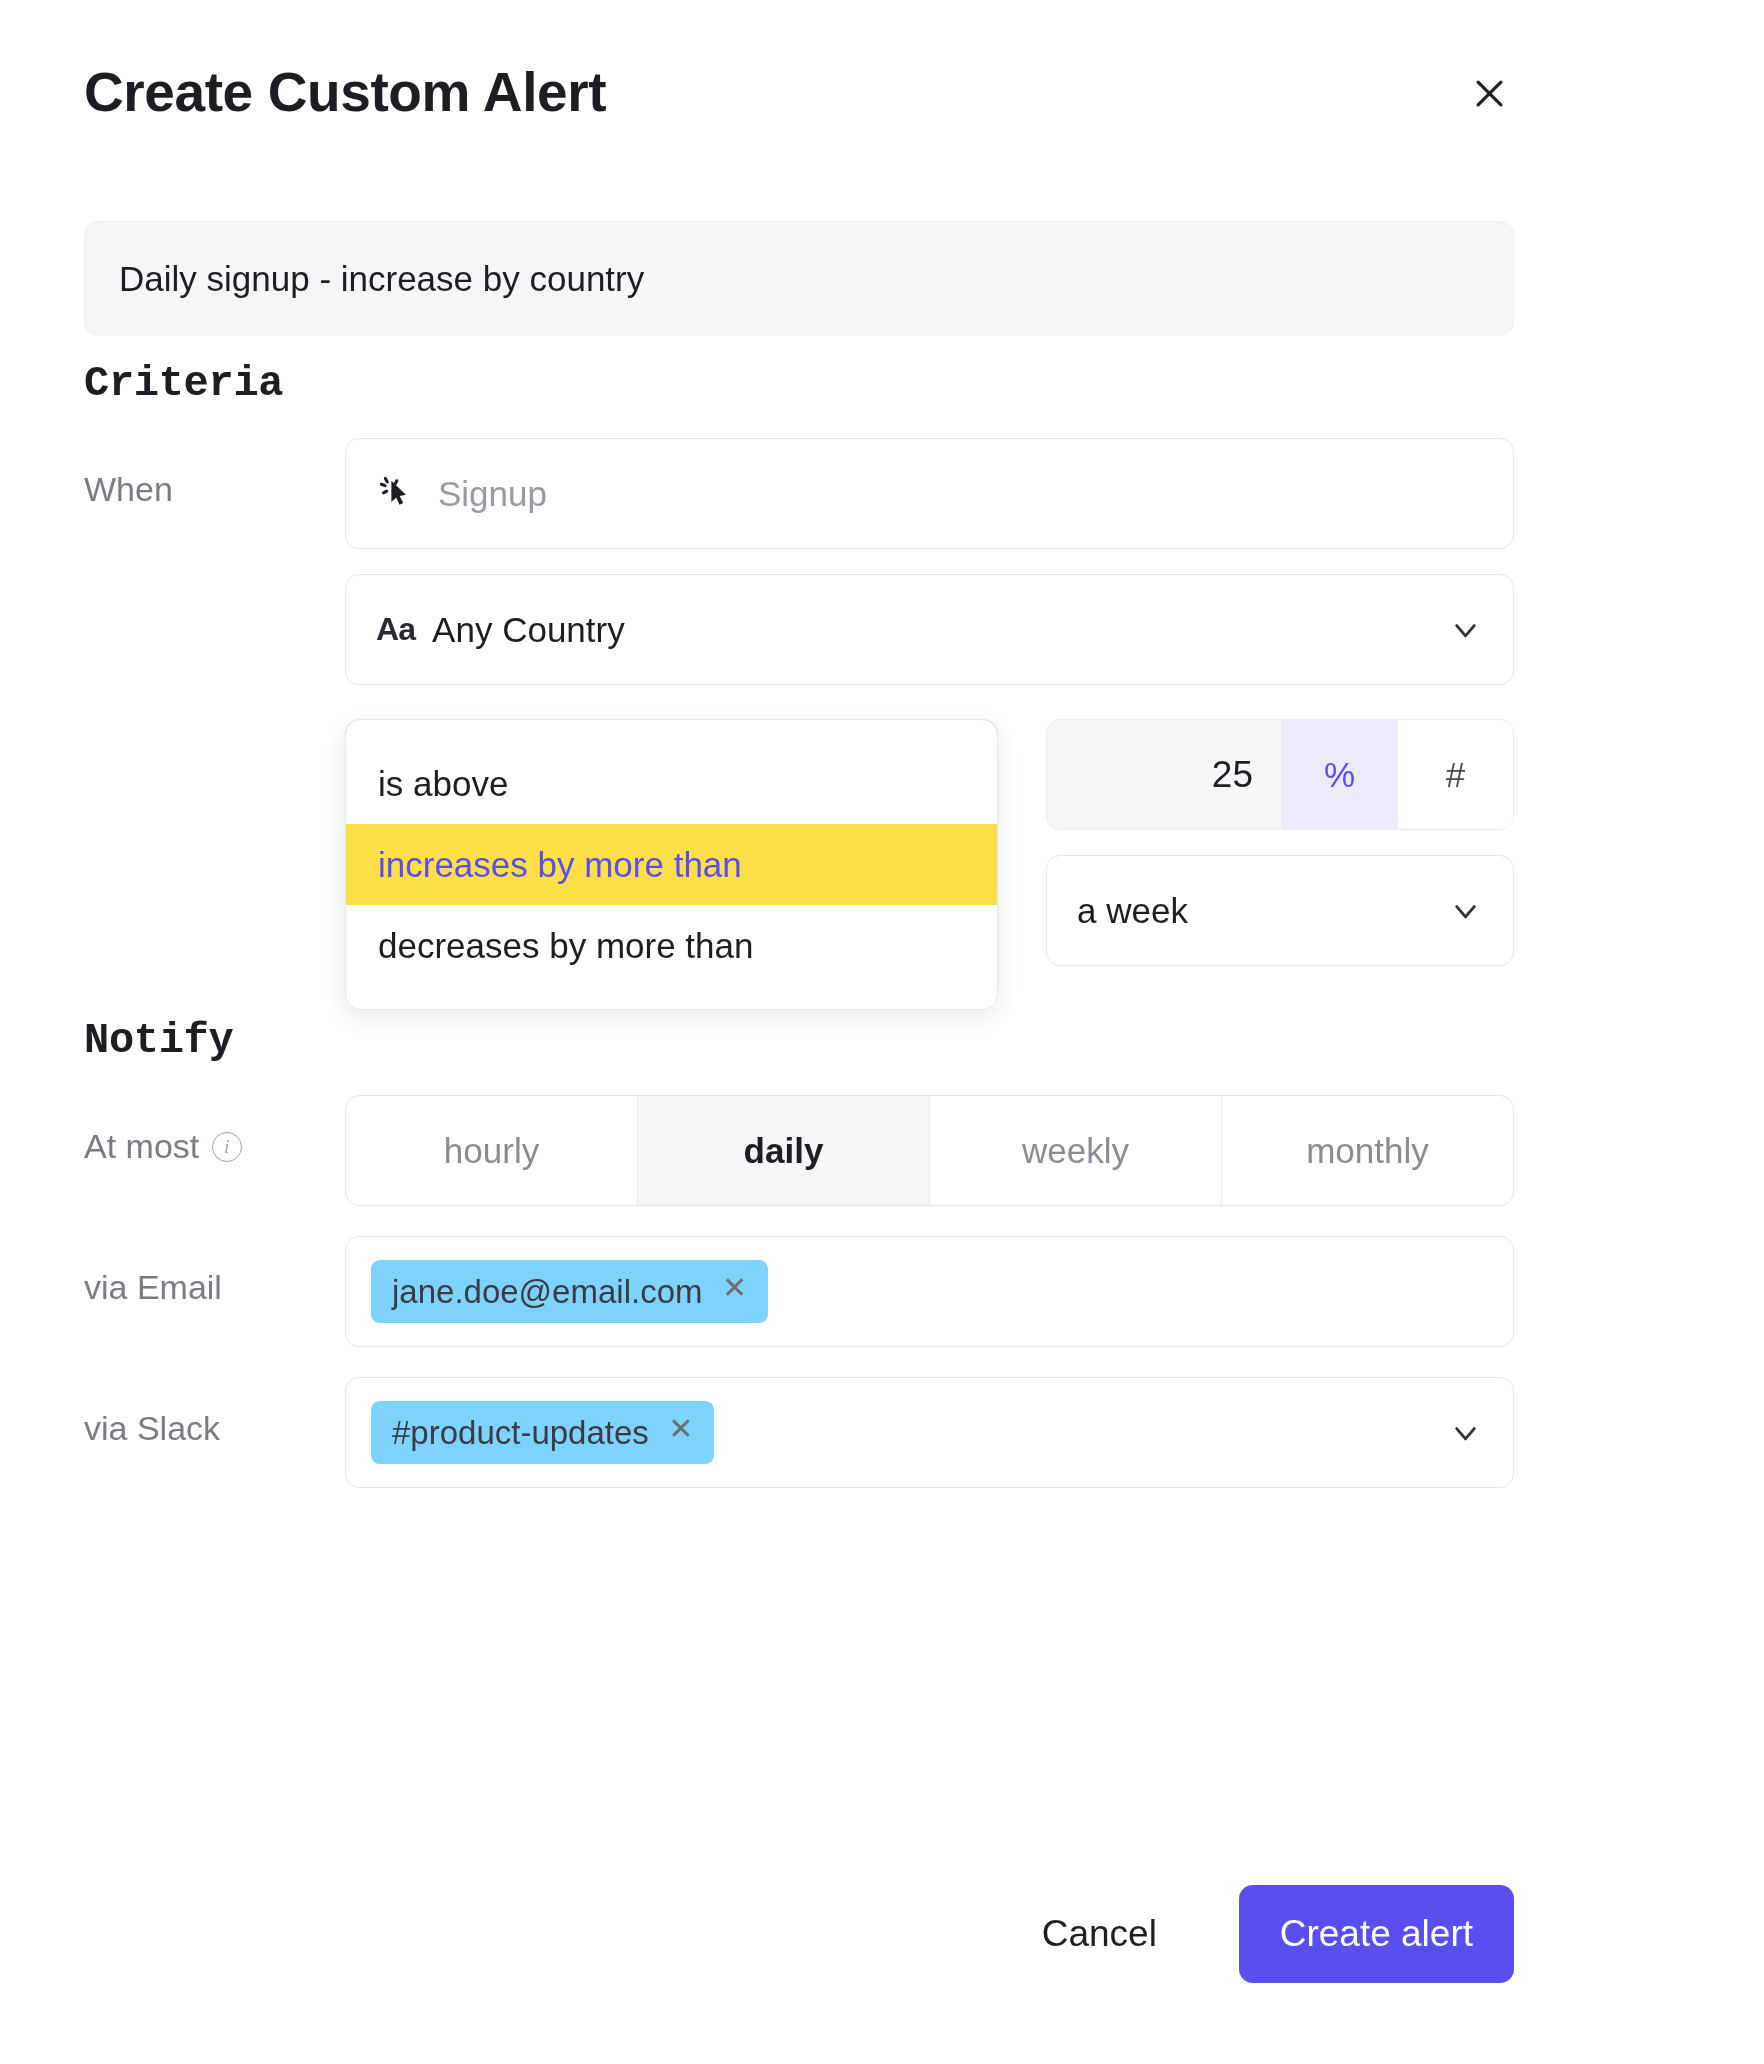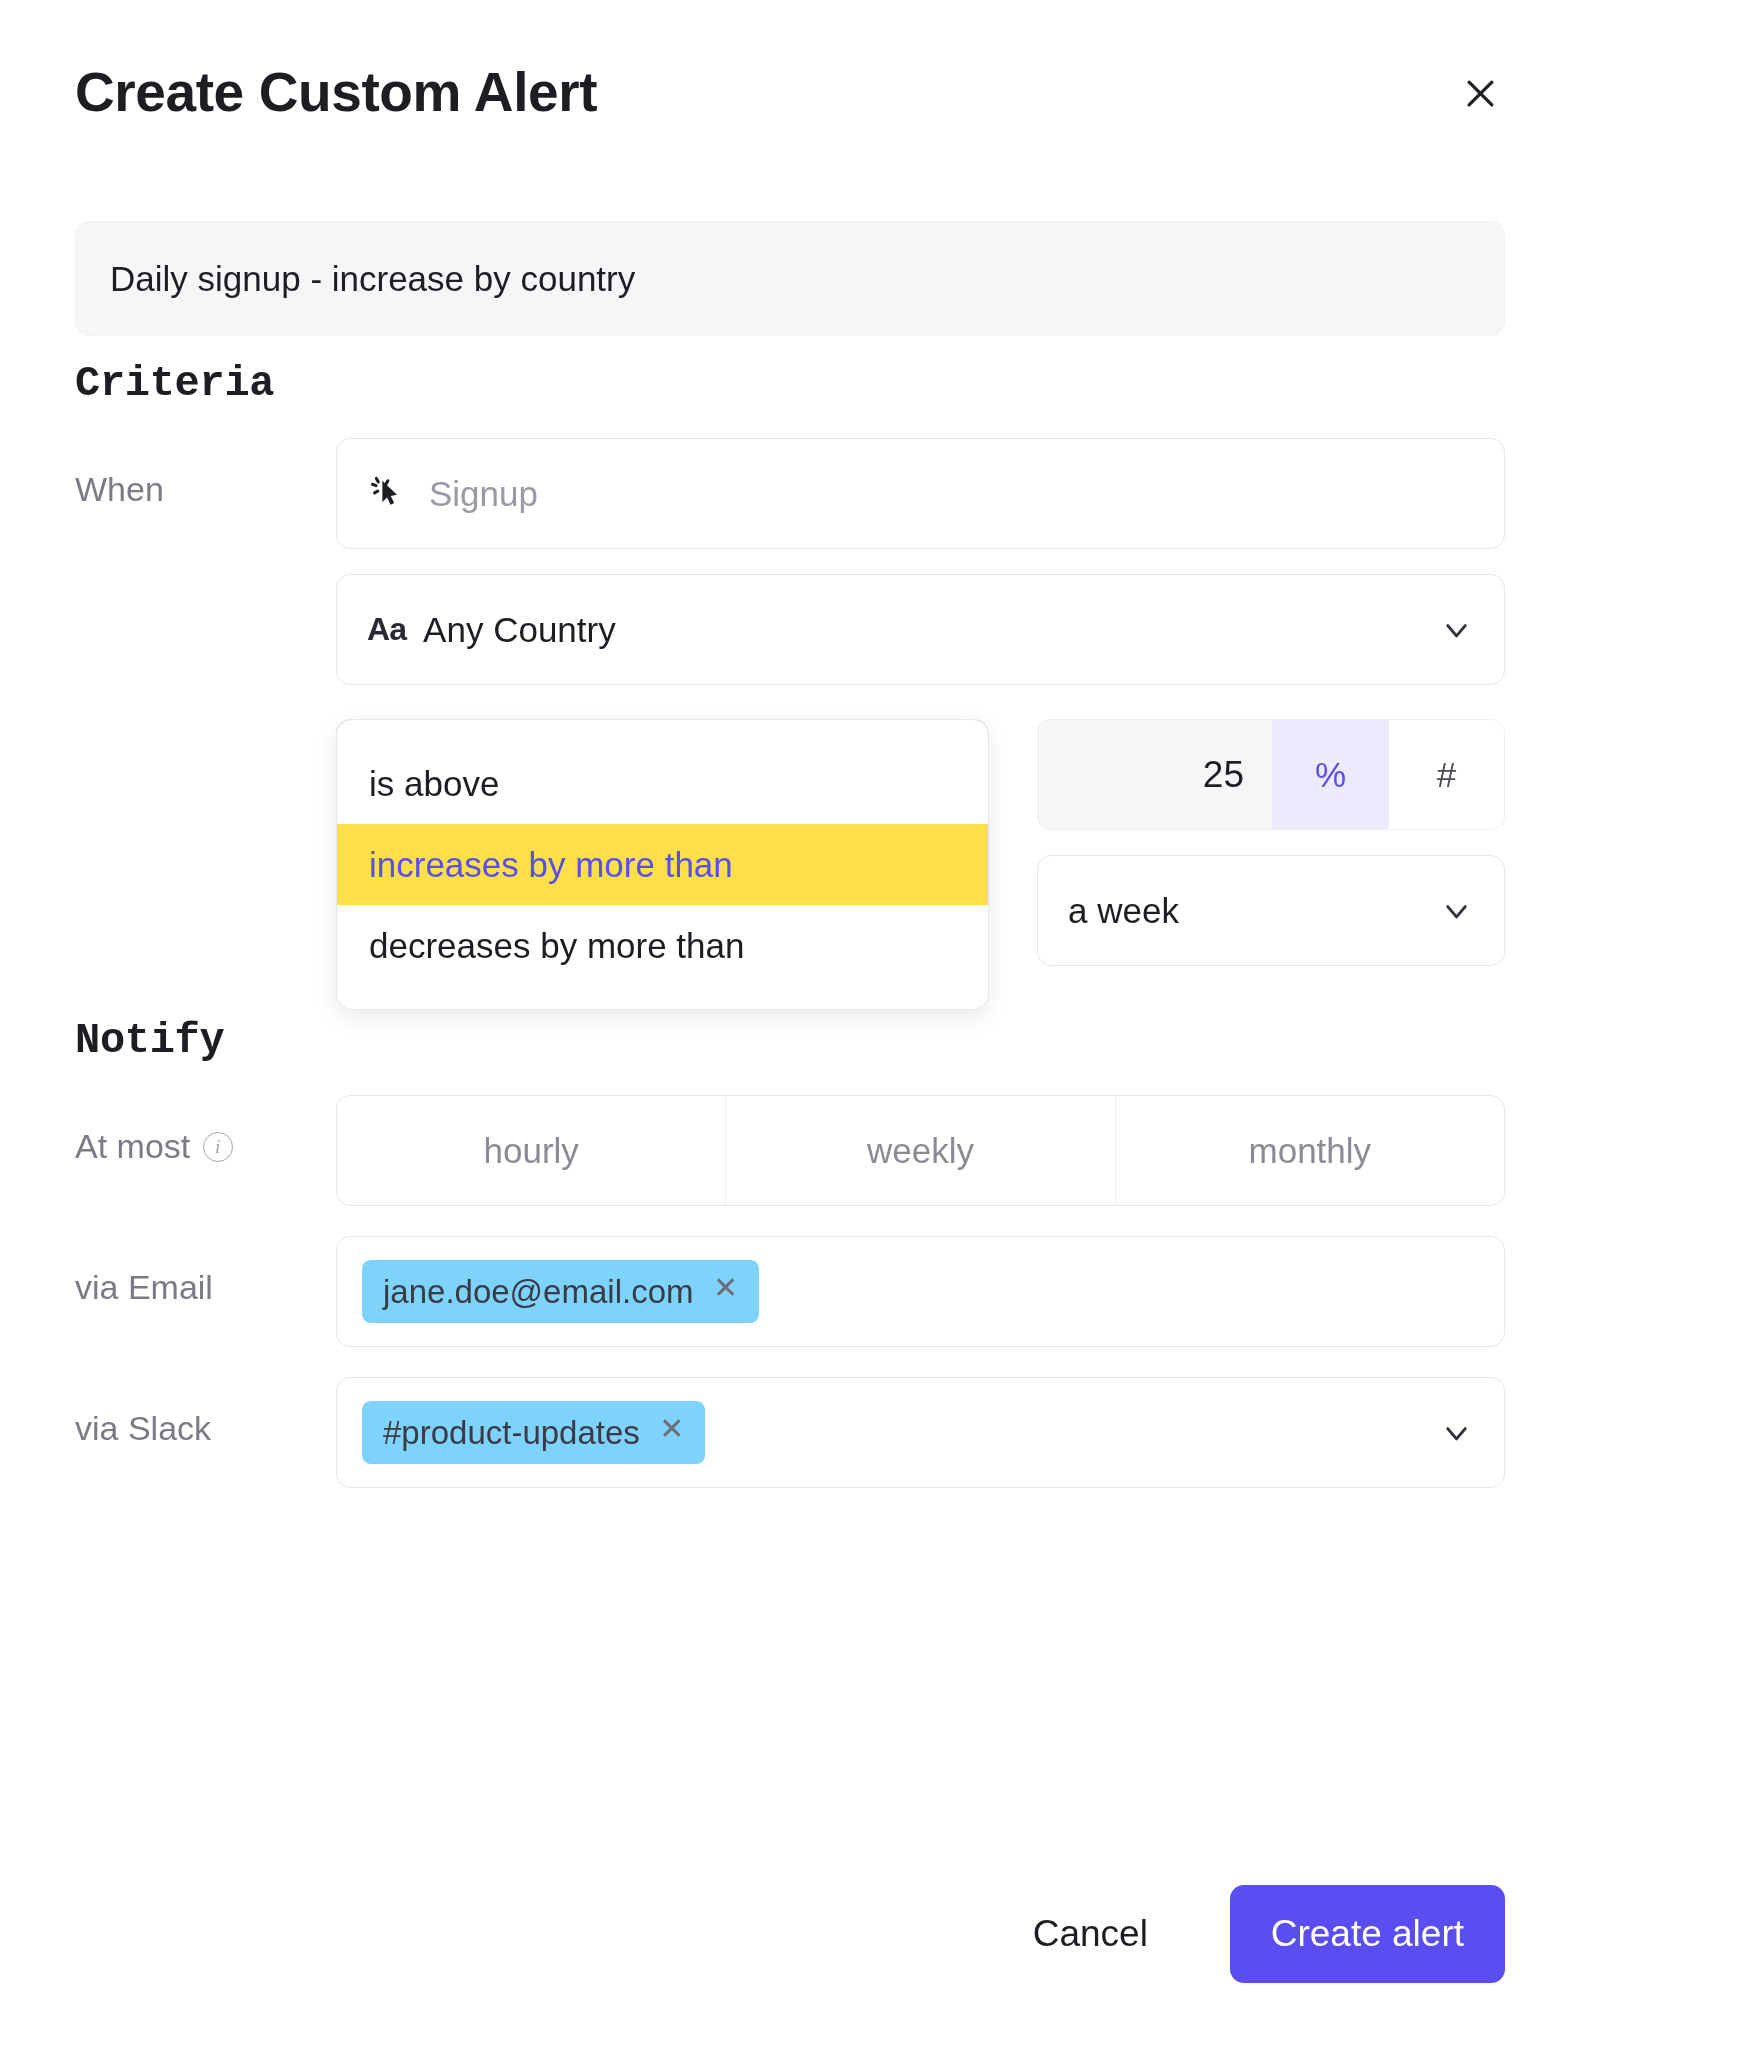--- a/index.html
+++ b/index.html
@@ -11,21 +11,21 @@
   }
   body {
     width: 1764px;
     height: 2064px;
     position: relative;
     overflow: hidden;
   }
 
   .modal {
     position: absolute;
-    left: 0; top: 0;
+    left: 9px; top: 0;
     width: 1580px;
     height: 2064px;
     background: #ffffff;
     padding: 62px 75px 0 75px;
   }
 
   
   .header {
     position: relative;
     height: 97px;
@@ -392,20 +392,21 @@
   <h2 class="section-title" style="margin-top:51px;">Notify</h2>
 
   <div class="row">
     <div class="row-label">
       <span>At most</span>
       <span class="info-icon">i</span>
     </div>
     <div class="row-body">
       <div class="segmented">
         <div class="seg">hourly</div>
+        <div class="seg active">daily</div>
         <div class="seg">weekly</div>
         <div class="seg">monthly</div>
       </div>
     </div>
   </div>
 
   <div class="row">
     <div class="row-label">
       <span>via Email</span>
     </div>

